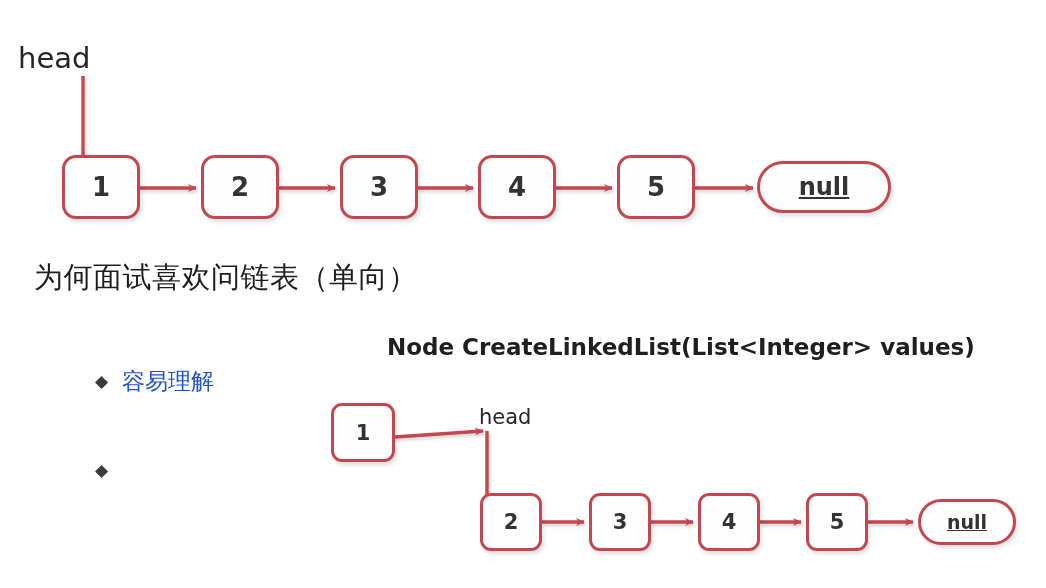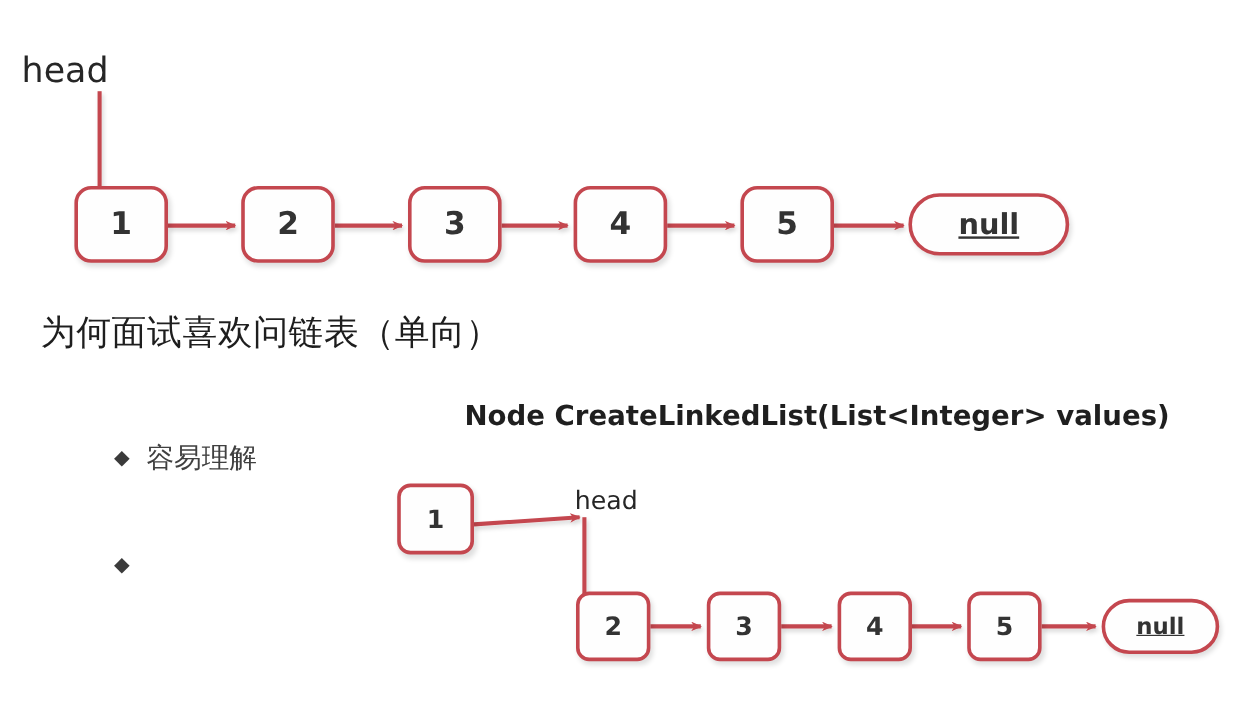--- a/index.html
+++ b/index.html
@@ -126,21 +126,21 @@
   }
   #bullet-0 { top: 366px; }
   #bullet-1 { top: 462px; }
   .bullet-mark {
     font-size: 17px;
     color: #3b3b3b;
     line-height: 1;
   }
   .bullet-text {
     font-size: 23px;
-    color: #404040;
+    color: #1d4ed8;
     font-family: "DejaVu Sans", "Liberation Sans", sans-serif;
   }
 </style>
 </head>
 <body>
 
 <div id="canvas">
 
   <svg class="svg-layer" viewBox="0 0 1046 588" xmlns="http://www.w3.org/2000/svg">
     <defs>

